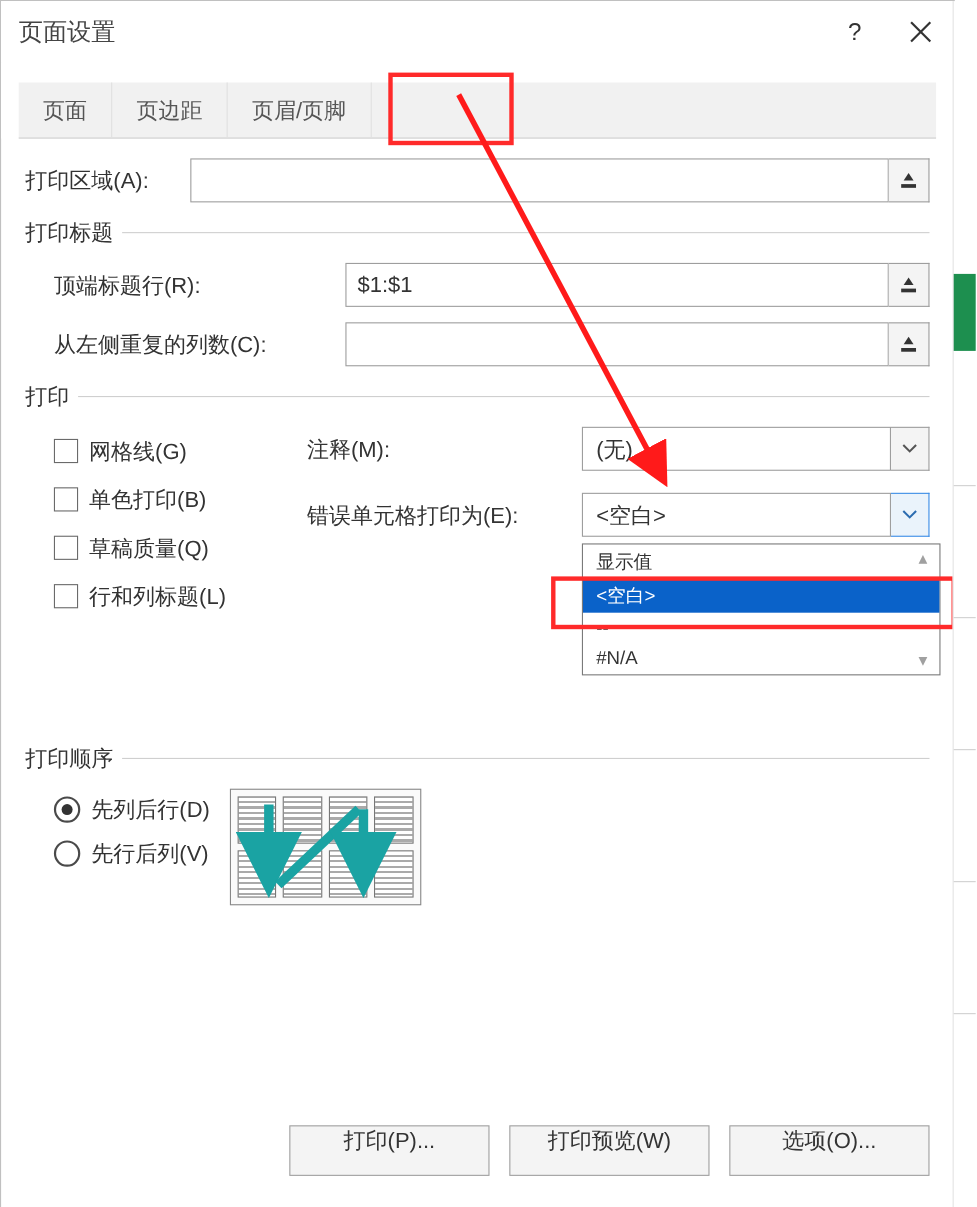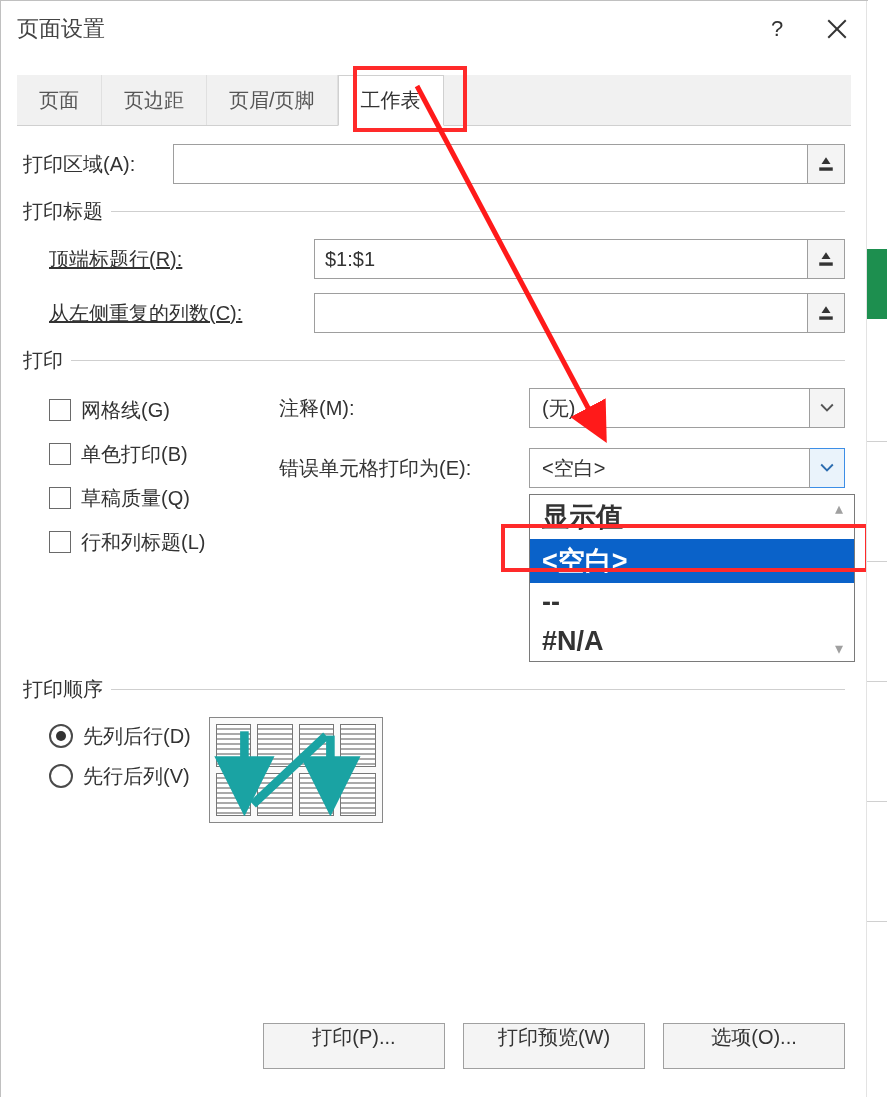--- a/index.html
+++ b/index.html
@@ -86,21 +86,21 @@
   
   .row {
     display: flex;
     align-items: center;
     margin-bottom: 14px;
   }
   .row-label {
     width: 150px;
     color: #333;
   }
-  .row-label.wide { width: 265px; text-decoration: underline; }
+  .row-label.wide { width: 265px; }
   .row .input-wrap {
     flex: 1 1 auto;
     display: flex;
     align-items: stretch;
     height: 40px;
   }
   .row .text-input {
     flex: 1 1 auto;
     border: 1px solid #9e9e9e;
     background: #fff;
@@ -198,24 +198,23 @@
 
   
   .dropdown-list {
     position: absolute;
     border: 1px solid #7a7a7a;
     background: #fff;
     box-sizing: border-box;
   }
   .dropdown-list .opt {
     padding: 4px 12px;
-    font-size: 27px;
+    font-size: 17px;
     color: #333;
     cursor: pointer;
-    font-weight: bold;
   }
   .dropdown-list .opt.selected {
     background: #0a62c9;
     color: #fff;
   }
   .dropdown-list .scroll-wedge {
     position: absolute;
     right: 4px;
     width: 22px;
     height: 22px;
@@ -344,23 +343,20 @@
   <div class="tabstrip-wrap">
     <div class="tabstrip">
       <div class="tab">
           <span>页面</span>
         </div>
       <div class="tab">
           <span>页边距</span>
         </div>
       <div class="tab">
           <span>页眉/页脚</span>
-        </div>
-      <div class="tab active">
-          <span>工作表</span>
         </div>
     </div>
     <div class="tab-highlight" style="left:352px; top:9px; width:106px; height:58px;"></div>
   </div>
 
   <div class="body">
 
     <div class="row">
       <div class="row-label">打印区域(A):</div>
       <div class="input-wrap">

